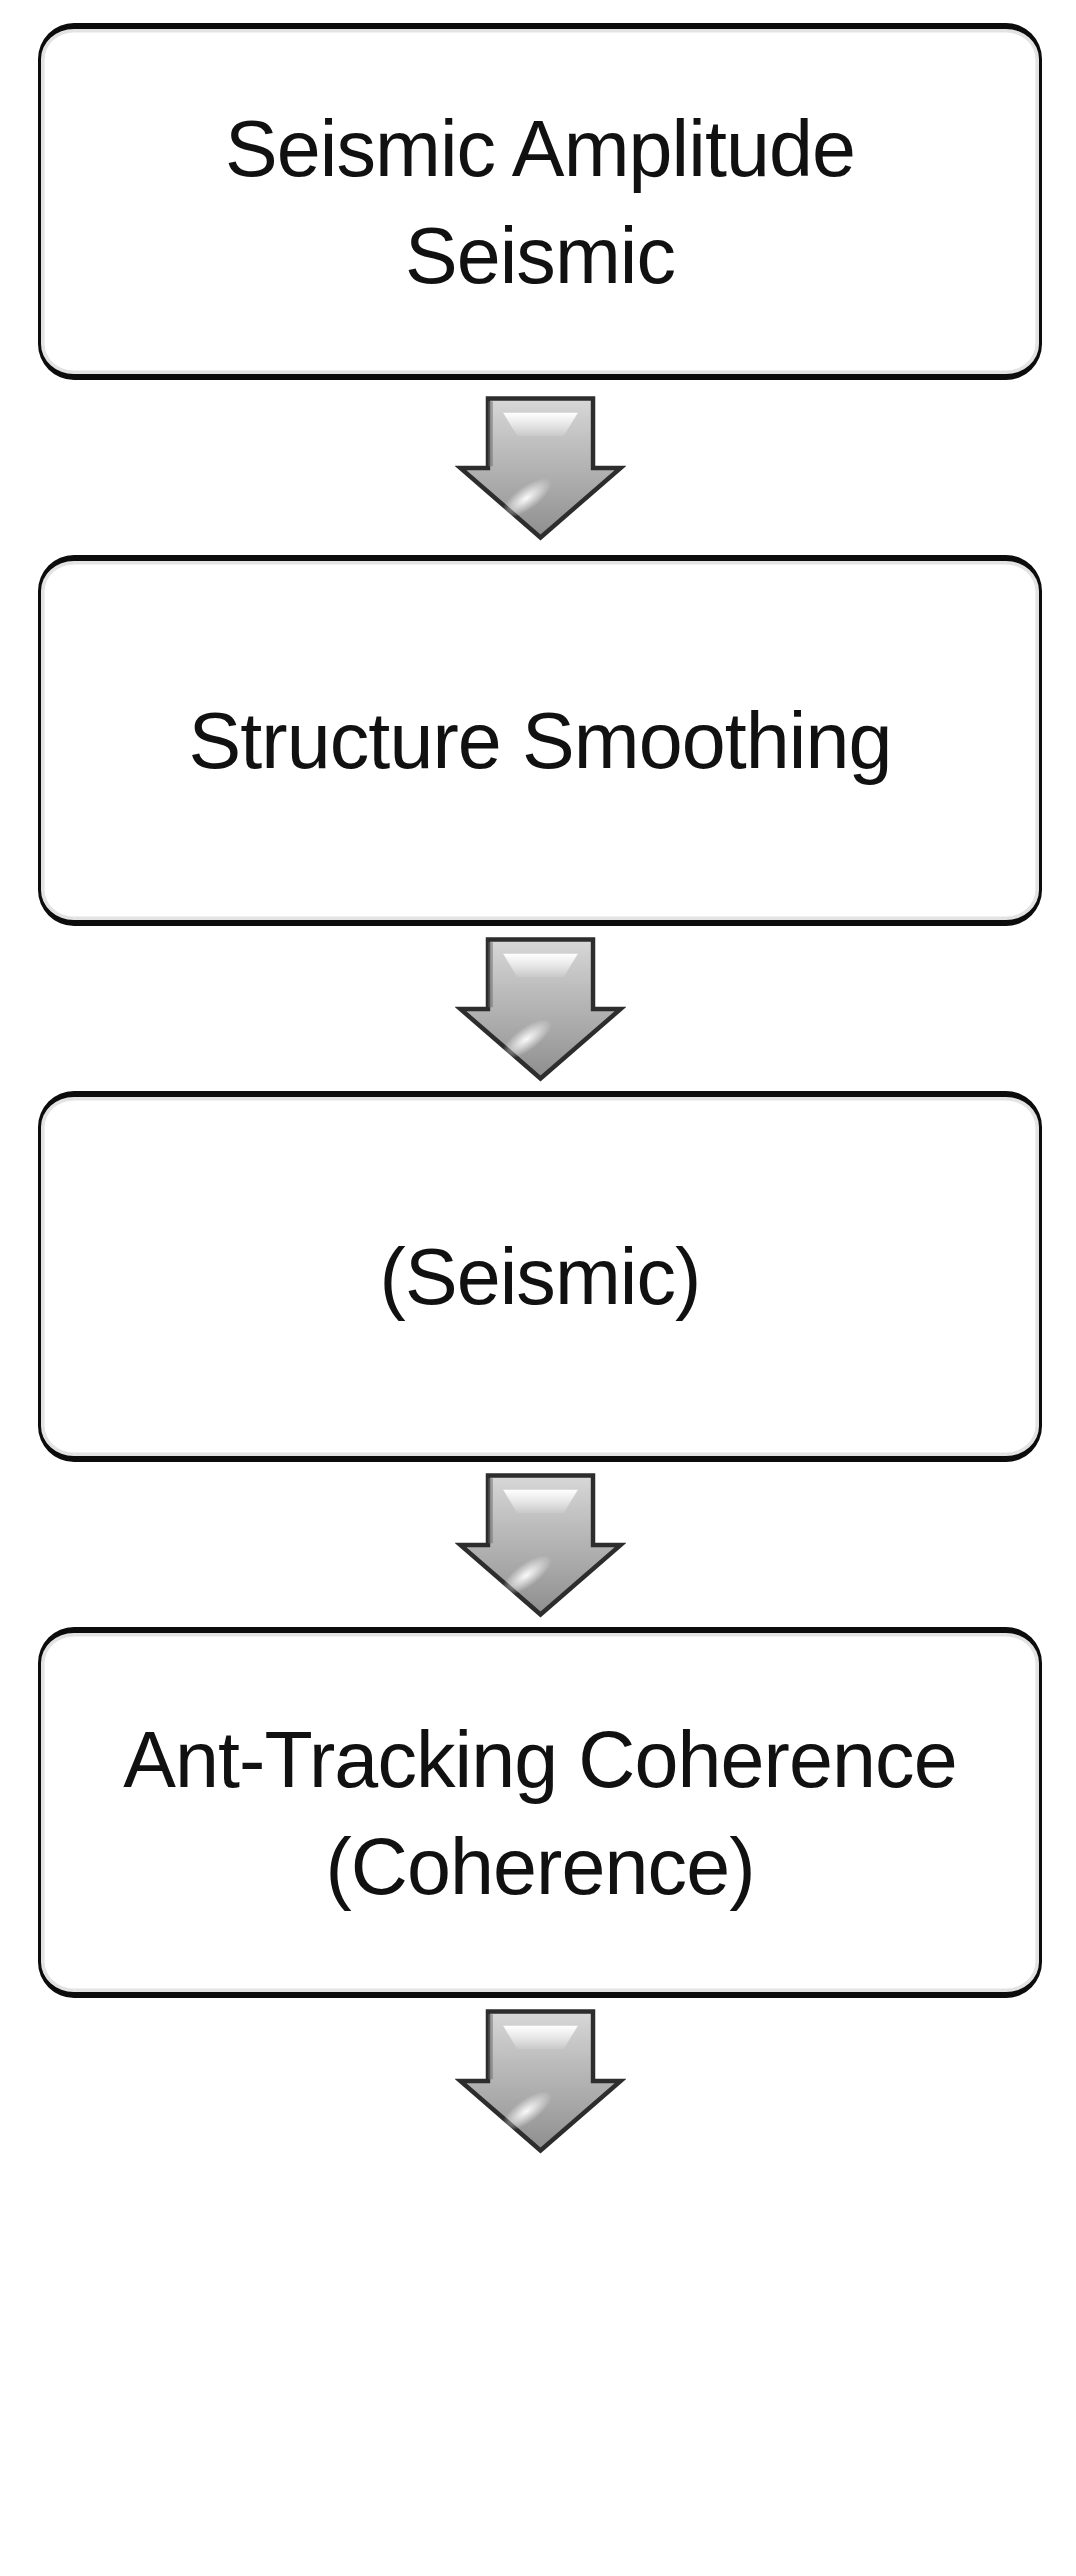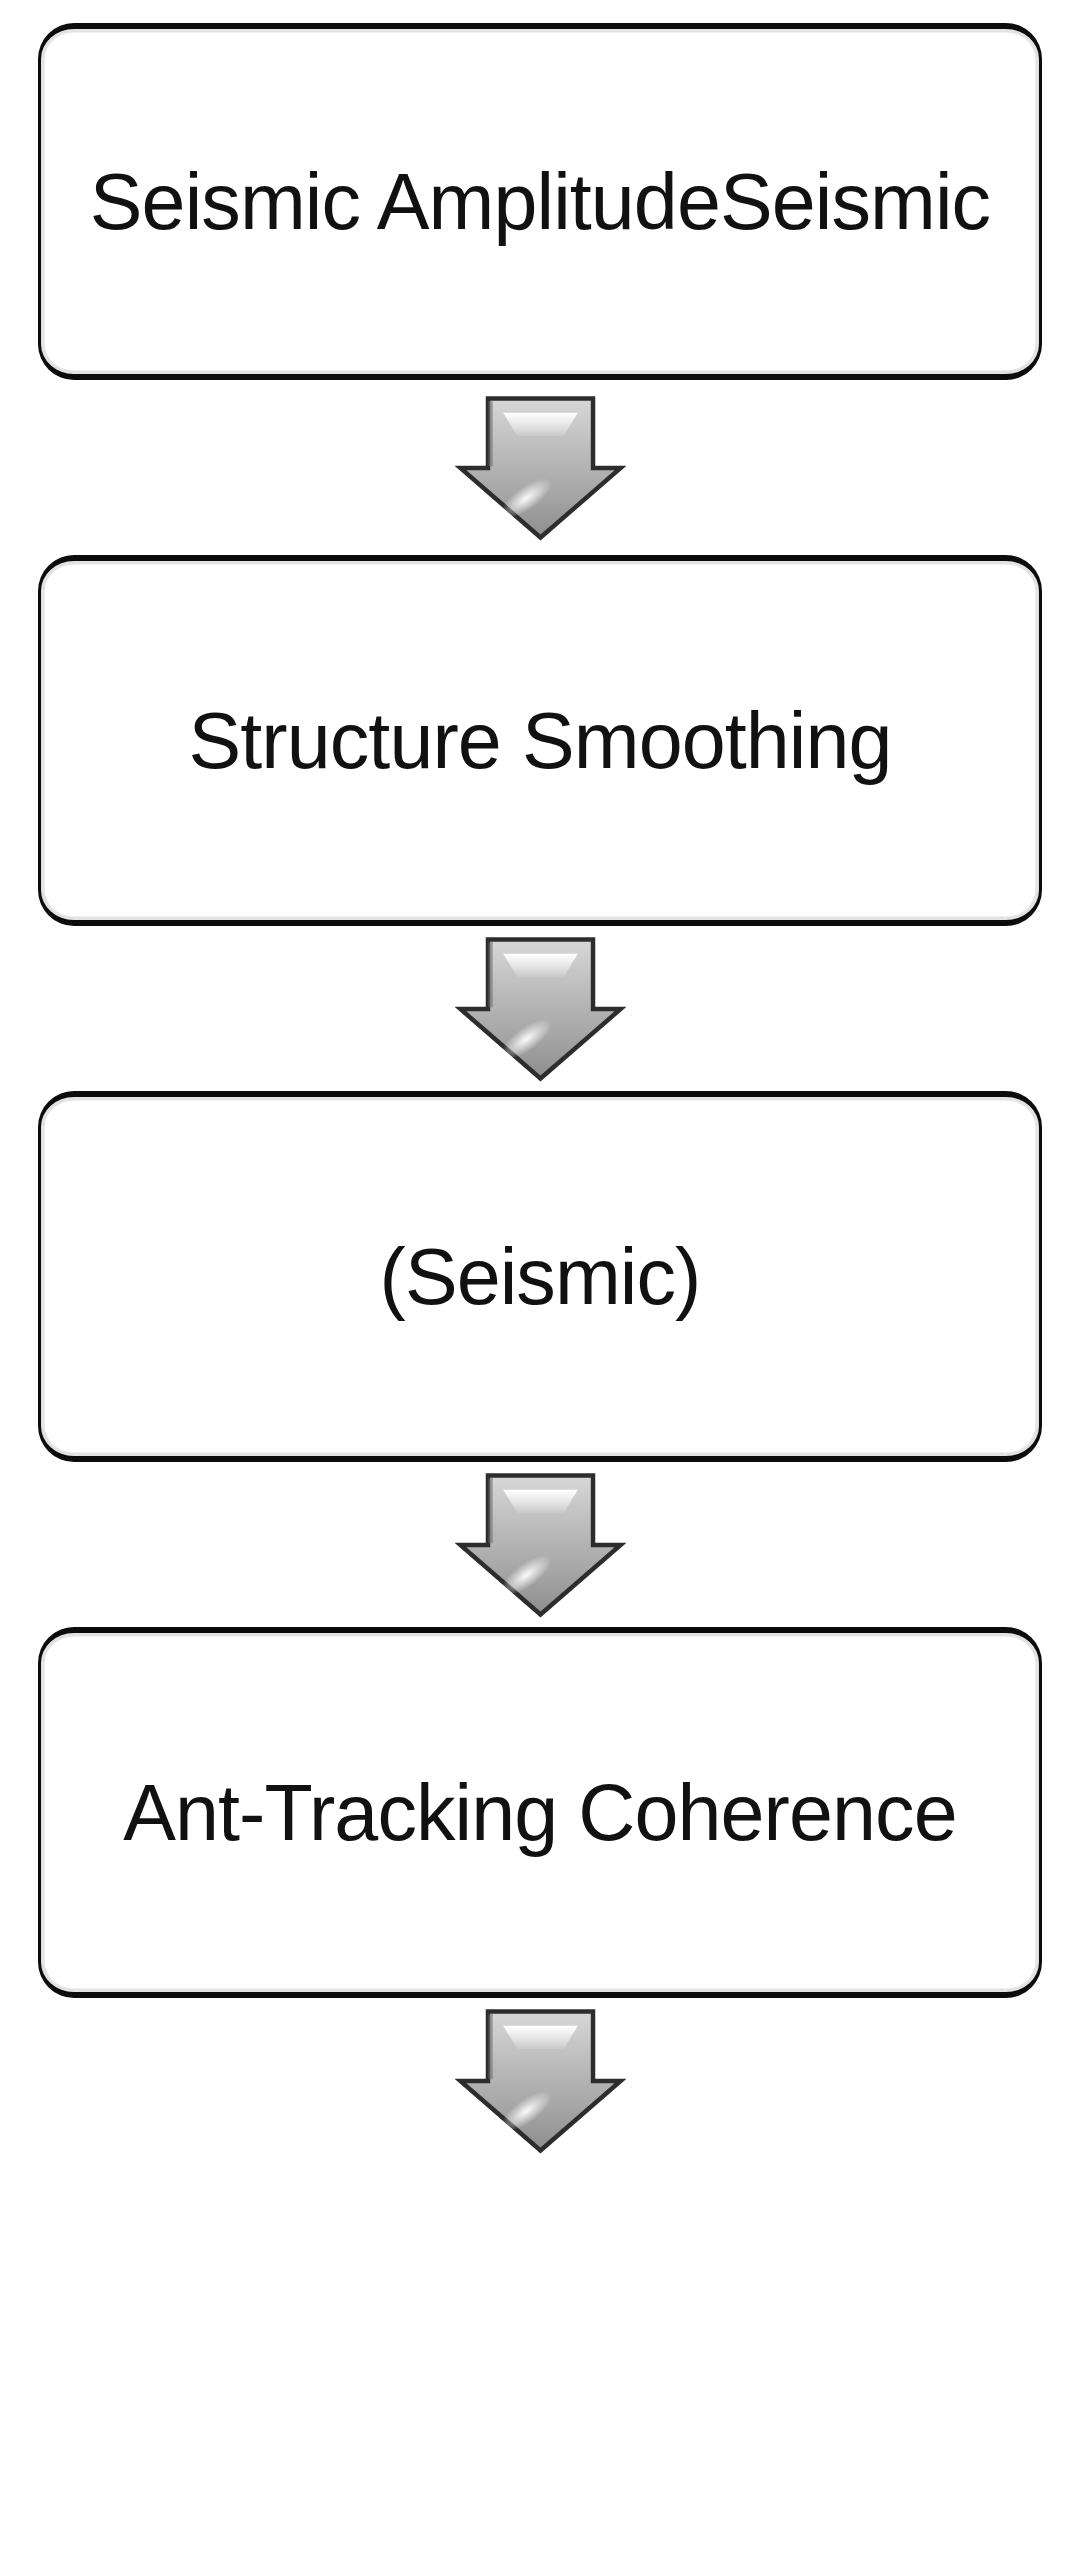--- a/index.html
+++ b/index.html
@@ -11,21 +11,21 @@
   .node{
     box-sizing:border-box;
     margin-left:38px;
     width:1004px;height:371px;
     background:#ffffff;
     border:3.6px solid #0c0c0c;
     border-top-width:6.2px;
     border-bottom-width:6.2px;
     border-radius:36px;
     box-shadow:inset 0 0 0 3.6px #e3e3e3;
-    display:flex;flex-direction:row;
+    display:flex;flex-direction:column;
     align-items:center;justify-content:center;
   }
   .node--first{height:357px;}
   .node .line{
     display:block;
     font-size:79px;
     line-height:107px;
     letter-spacing:-0.9px;
     color:#111111;
     white-space:nowrap;
@@ -101,20 +101,21 @@
     <svg class="arrow" viewBox="0 0 192 164" width="171" height="146">
       <path d="M37 4 H155 V82 H186 L96 160 L6 82 H37 Z" fill="url(#aFill)" stroke="#2d2d2d" stroke-width="5" stroke-linejoin="miter"></path>
       <path d="M40 7 V80" stroke="#6e6e6e" stroke-width="5" opacity="0.55"></path>
       <path d="M54 20 H138 L122 46 H70 Z" fill="url(#aGloss)"></path>
       <ellipse cx="80" cy="116" rx="34" ry="13" fill="url(#aStreak)" transform="rotate(-36 80 116)"></ellipse>
     </svg>
   </div>
 
   <div class="node">
     <span class="line">Ant-Tracking Coherence</span>
+    <span class="line">(Coherence)</span>
   </div>
 
   <div class="gap gap--4">
     <svg class="arrow" viewBox="0 0 192 164" width="171" height="146">
       <path d="M37 4 H155 V82 H186 L96 160 L6 82 H37 Z" fill="url(#aFill)" stroke="#2d2d2d" stroke-width="5" stroke-linejoin="miter"></path>
       <path d="M40 7 V80" stroke="#6e6e6e" stroke-width="5" opacity="0.55"></path>
       <path d="M54 20 H138 L122 46 H70 Z" fill="url(#aGloss)"></path>
       <ellipse cx="80" cy="116" rx="34" ry="13" fill="url(#aStreak)" transform="rotate(-36 80 116)"></ellipse>
     </svg>
   </div>

